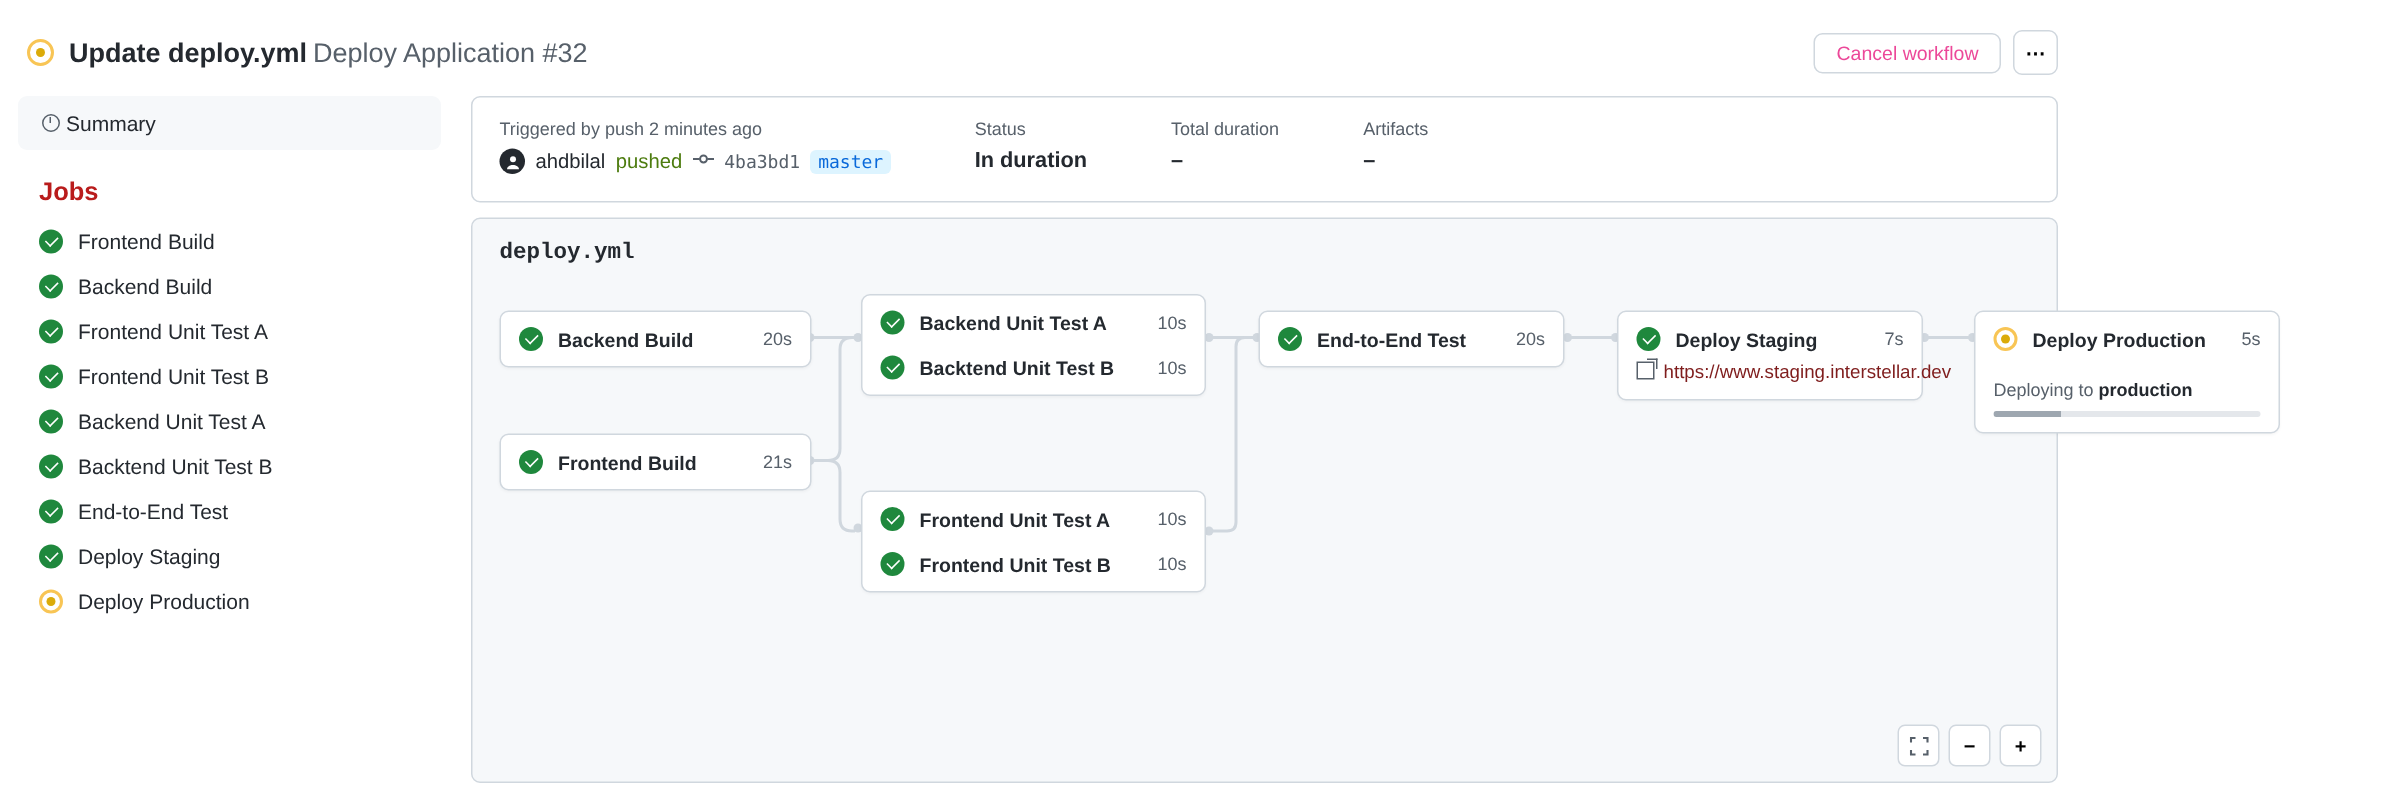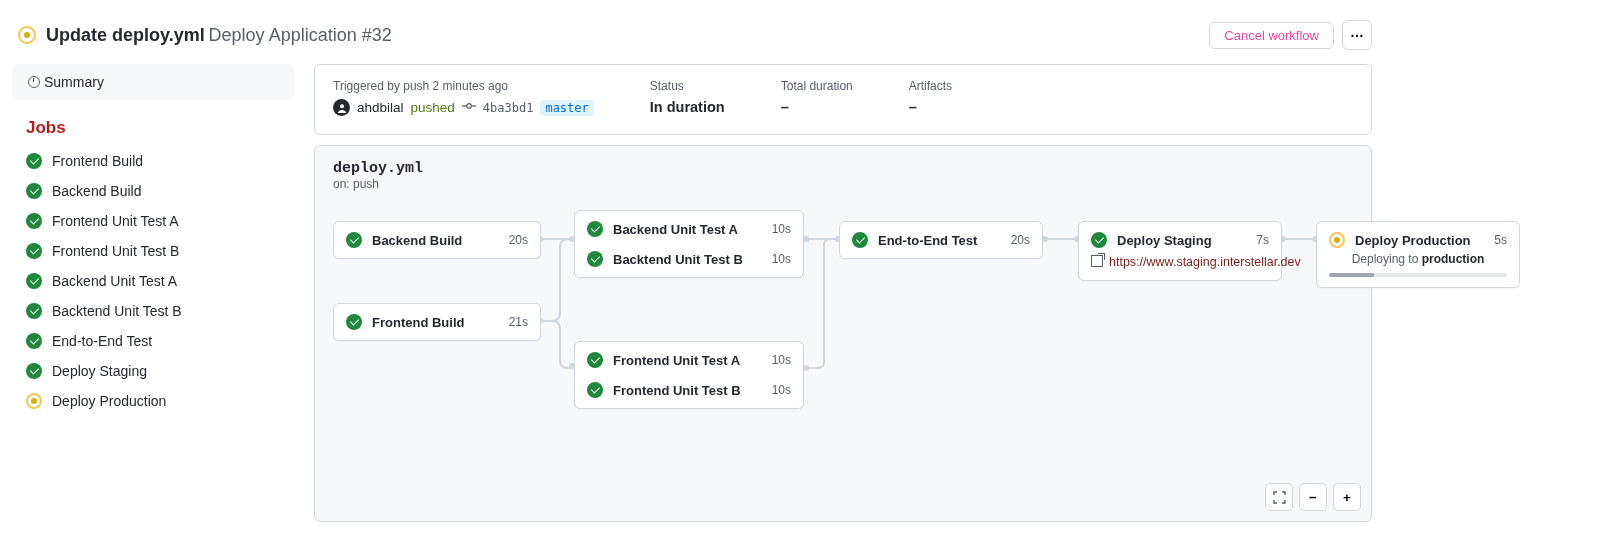--- a/index.html
+++ b/index.html
@@ -126,21 +126,21 @@
 
   .node {
     position: absolute;
     background: #fff; border: 1px solid #d0d7de; border-radius: 6px;
     padding: 10px 12px;
     box-shadow: 0 1px 2px rgba(0,0,0,0.04);
   }
   .node-row { display: flex; align-items: center; gap: 10px; }
   .node-name { font-size: 13px; font-weight: 600; flex: 1; }
   .node-time { font-size: 12px; color: #57606a; }
-  .node-sub { font-size: 12px; color: #57606a; padding-left: 26px; margin-top: 4px; text-align: center; }
+  .node-sub { font-size: 12px; color: #57606a; padding-left: 26px; margin-top: 19px; }
   .node-sub strong { color:#24292f; }
   .node-link { display:flex; align-items:center; gap:6px; margin-top:6px; padding-left:0; }
 
   .grp-item + .grp-item { margin-top: 14px; }
 
   .progbar { height: 4px; width: 100%; background: #e4e7eb; border-radius: 2px; margin-top: 7px; overflow:hidden; }
   .progbar-fill { height: 100%; width: 25%; background: #9ea7b0; }
 
   
   .conn { position: absolute; pointer-events: none; }
@@ -266,21 +266,20 @@
         </div>
         <div>
           <div class="info-col-label">Artifacts</div>
           <div class="info-col-val">–</div>
         </div>
       </div>
 
       <div class="graph-panel">
         <div class="graph-header">
           <div class="graph-title">deploy.yml</div>
-          <div class="graph-sub">on: push</div>
         </div>
 
         <div class="graph-area">
 
           <svg class="conn" style="left:225px; top:36px;" width="50" height="120">
             <path d="M0 8 H30" fill="none" stroke="#d0d7de" stroke-width="2"></path>
             <path d="M0 90 H12 Q20 90 20 82 V16 Q20 8 28 8 H30" fill="none" stroke="#d0d7de" stroke-width="2"></path>
           </svg>
           <span class="dot" style="left:222px; top:41px;"></span>
           <span class="dot" style="left:254px; top:41px;"></span>

